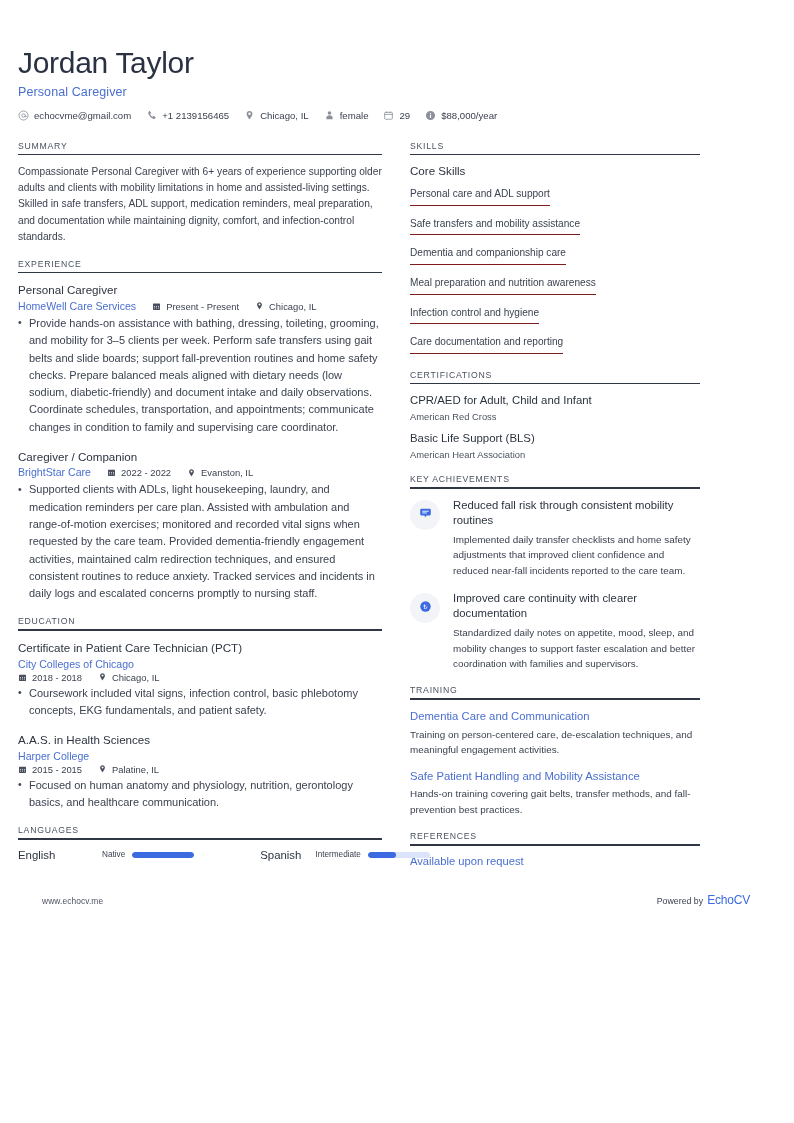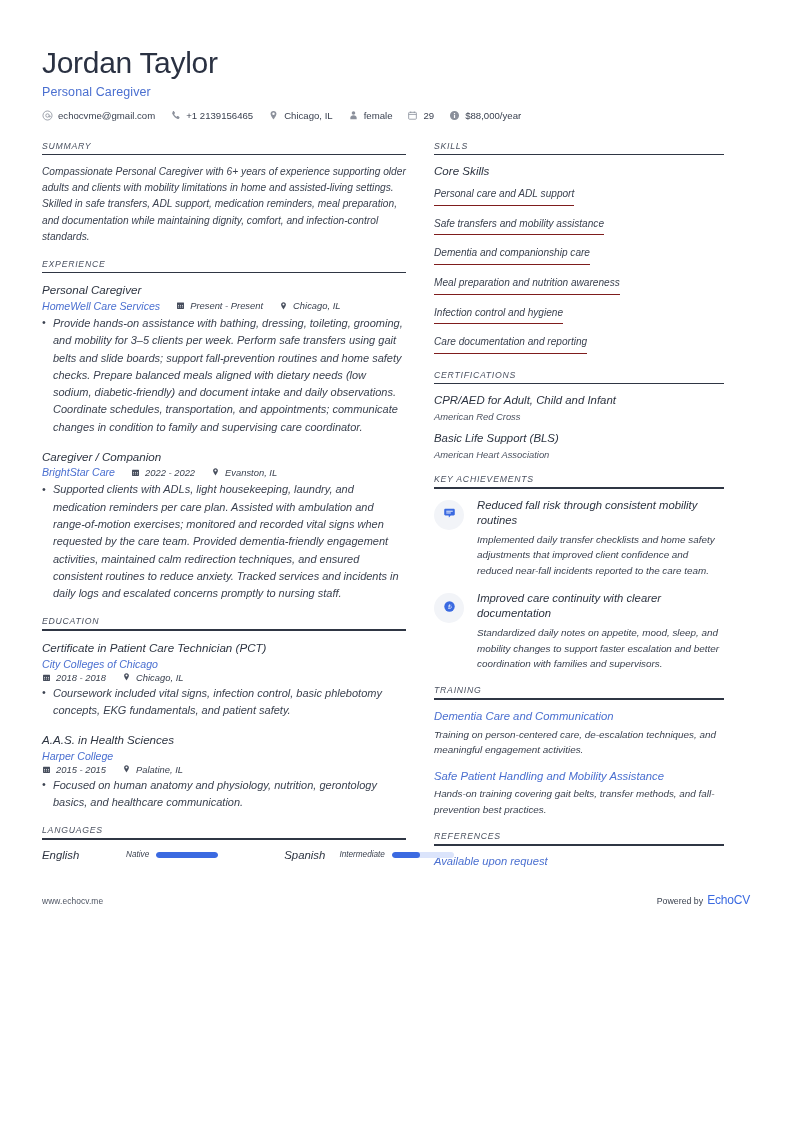--- a/index.html
+++ b/index.html
@@ -5,21 +5,21 @@
   * { box-sizing: border-box; margin: 0; padding: 0; }
   html, body {
     width: 794px; height: 1123px;
     background: #ffffff;
     font-family: "Liberation Sans", sans-serif;
     color: #2c3340;
   }
   .page {
     position: relative;
     width: 794px; height: 934px;
-    padding: 46px 44px 0 42px;
+    padding: 46px 44px 0 18px;
     background: #fff;
   }
 
   
   .name {
     font-size: 30px;
     font-weight: 400;
     letter-spacing: -0.3px;
     color: #2a3142;
     line-height: 1.12;
@@ -50,21 +50,21 @@
     align-items: center;
     justify-content: center;
     width: 11px; height: 11px;
     margin-right: 5px;
     color: #8b909b;
     flex: 0 0 auto;
   }
   .contact-item .ico svg { display:block; }
 
   
-  .cols { display: flex; margin-top: 20px; font-style: italic; }
+  .cols { display: flex; margin-top: 20px; }
   .col-left { width: 392px; padding-right: 28px; }
   .col-right { width: 290px; }
 
   
   .sect { margin-bottom: 14px; }
   .sect-title {
     font-size: 8.7px;
     letter-spacing: 0.75px;
     color: #4a5160;
     text-transform: uppercase;
@@ -85,21 +85,21 @@
   }
 
   .entry { margin-bottom: 13px; }
   .entry-role {
     font-size: 11.6px;
     color: #2c3340;
     line-height: 1.35;
   }
   .entry-meta {
     display: flex;
-    align-items: center;
+    align-items: flex-end;
     flex-wrap: wrap;
     margin-top: 2px;
     margin-bottom: 3px;
   }
   .entry-org {
     font-size: 10.6px;
     color: #4a6fd0;
     margin-right: 16px;
   }
   .meta-chip {

